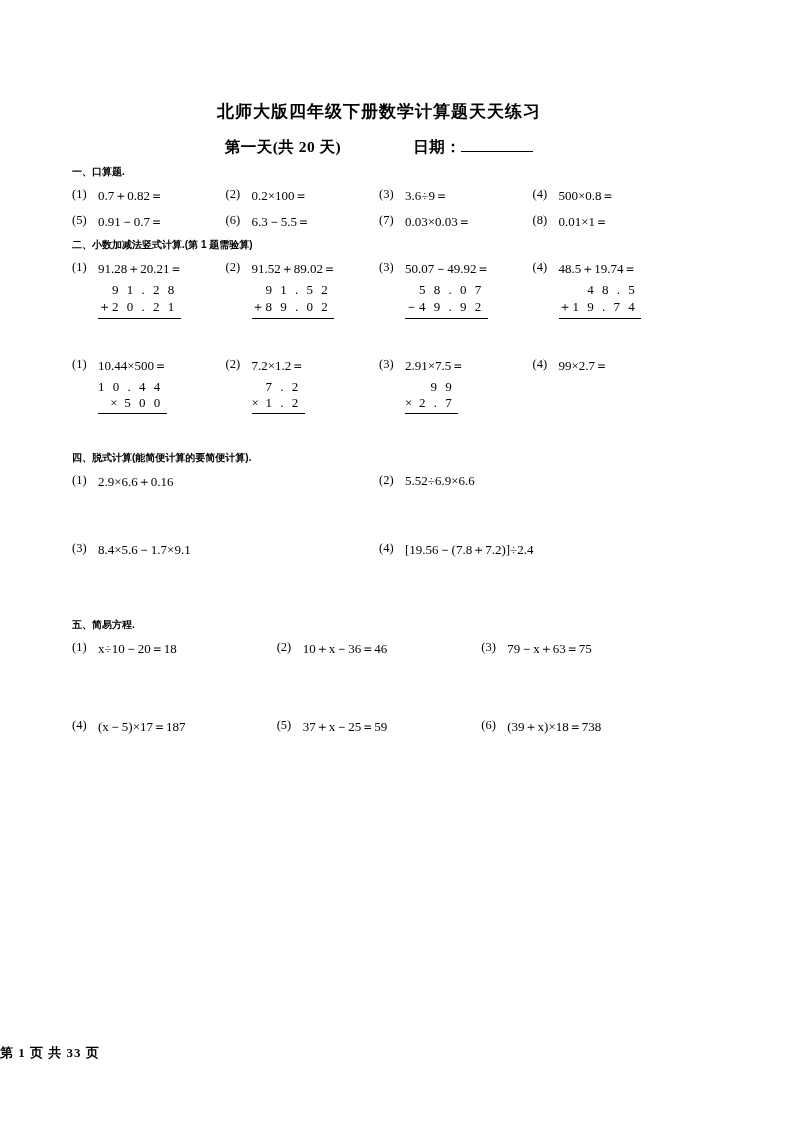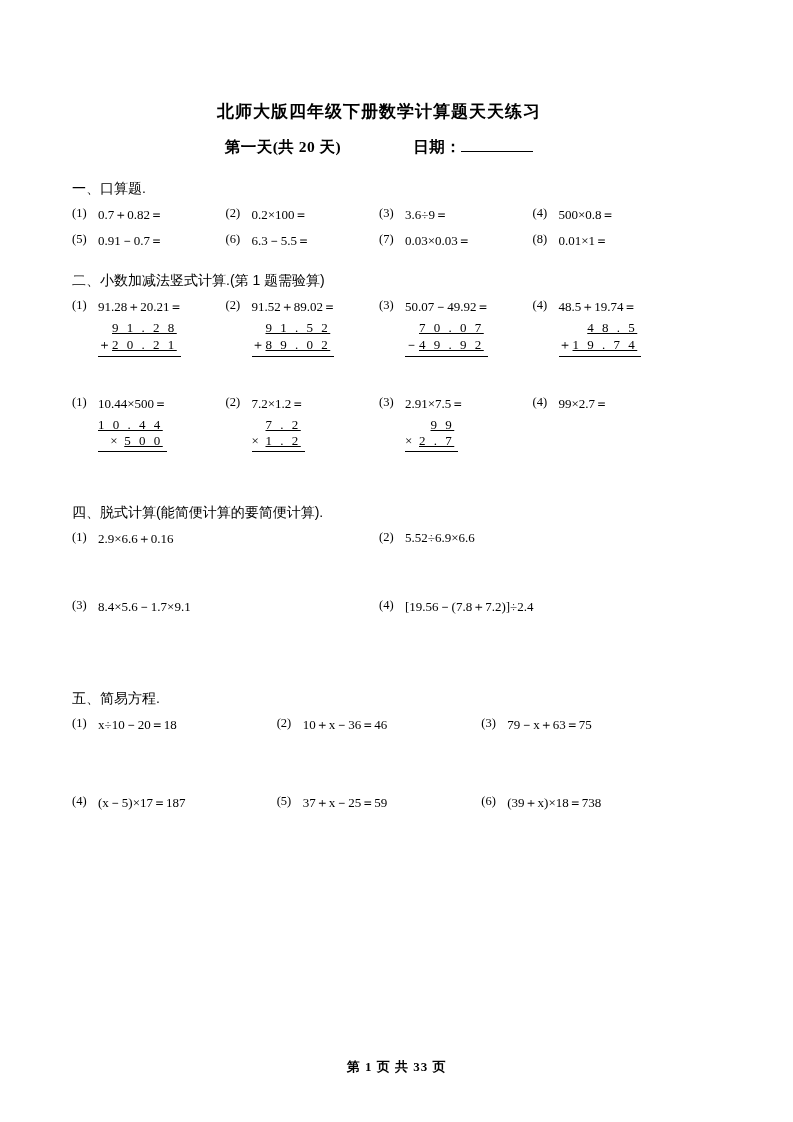--- a/index.html
+++ b/index.html
@@ -46,23 +46,23 @@
   }
   .date-blank {
     display: inline-block;
     width: 72px;
     border-bottom: 1px solid #000;
     height: 14px;
     vertical-align: baseline;
   }
   .section-head {
     font-family: "Liberation Sans", sans-serif;
-    font-weight: normal;
-    font-size: 14px;
-    margin-top: 22px;
+    font-weight: bold;
+    font-size: 10px;
+    margin-top: 7px;
     margin-bottom: 6px;
   }
   .qrow {
     display: flex;
     margin-top: 8px;
   }
   .qcell {
     display: flex;
     align-items: flex-start;
     font-size: 13px;
@@ -84,21 +84,20 @@
     display: flex;
     margin-top: 4px;
   }
   .vcell {
     width: 25%;
     font-size: 13px;
   }
   .vblock {
     margin-left: 26px;
     display: inline-block;
-    text-decoration: underline;
   }
   .vline1 {
     text-align: right;
     letter-spacing: 2.5px;
     padding-right: 4px;
     white-space: nowrap;
   }
   .vline2 {
     text-align: right;
     letter-spacing: 2.5px;
@@ -113,22 +112,21 @@
     text-align: left;
     letter-spacing: 0;
   }
   .spacer-sm { height: 10px; }
   .spacer-md { height: 30px; }
   .spacer-lg { height: 42px; }
   .footer {
     position: absolute;
     left: 0;
     right: 0;
-    bottom: 46px;
-    text-align: center;
+    bottom: 60px;
     font-weight: bold;
     font-size: 13px;
     letter-spacing: 1px;
   }
 </style>
 </head>
 <body>
 
 <div class="page">
 
@@ -192,21 +190,21 @@
         <span class="qtext">50.07－49.92＝</span>
       </div>
     <div class="qcell">
         <span class="qnum">(4)</span>
         <span class="qtext">48.5＋19.74＝</span>
       </div>
   </div>
   <div class="vrow">
     <div class="vcell"><div class="vblock"><div class="vline1">9 1 . 2 8</div><div class="vline2"><span class="vop">＋</span><span>2 0 . 2 1</span></div></div></div>
     <div class="vcell"><div class="vblock"><div class="vline1">9 1 . 5 2</div><div class="vline2"><span class="vop">＋</span><span>8 9 . 0 2</span></div></div></div>
-    <div class="vcell"><div class="vblock"><div class="vline1">7 0 . 0 7</div><div class="vline2"><span class="vop">－</span><span>4 9 . 9 2</span></div></div></div>
+    <div class="vcell"><div class="vblock"><div class="vline1">5 8 . 0 7</div><div class="vline2"><span class="vop">－</span><span>4 9 . 9 2</span></div></div></div>
     <div class="vcell"><div class="vblock"><div class="vline1">4 8 . 5</div><div class="vline2"><span class="vop">＋</span><span>1 9 . 7 4</span></div></div></div>
   </div>
 
   <div class="spacer-md"></div>
 
   <div class="qrow q4">
     <div class="qcell">
         <span class="qnum">(1)</span>
         <span class="qtext">10.44×500＝</span>
       </div>

